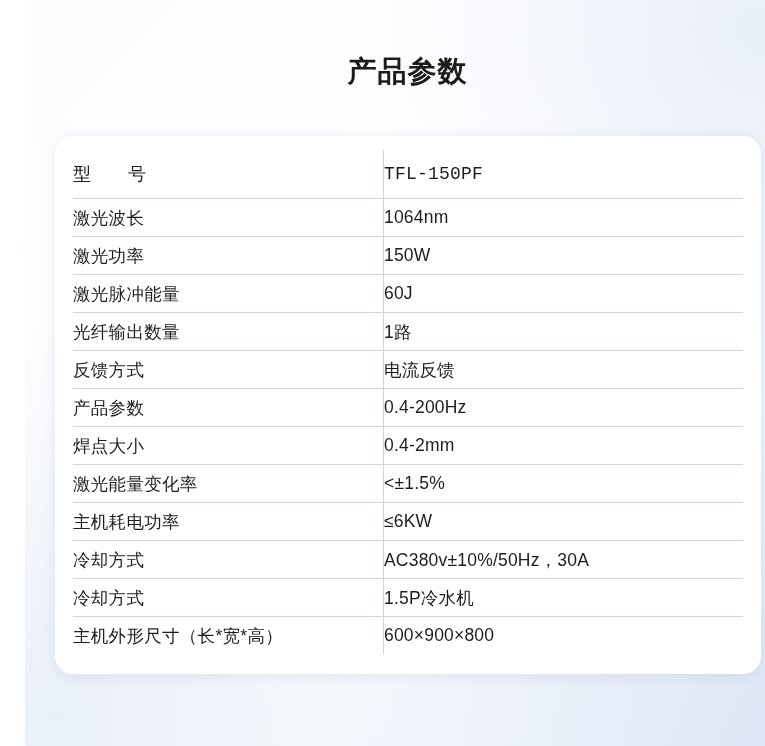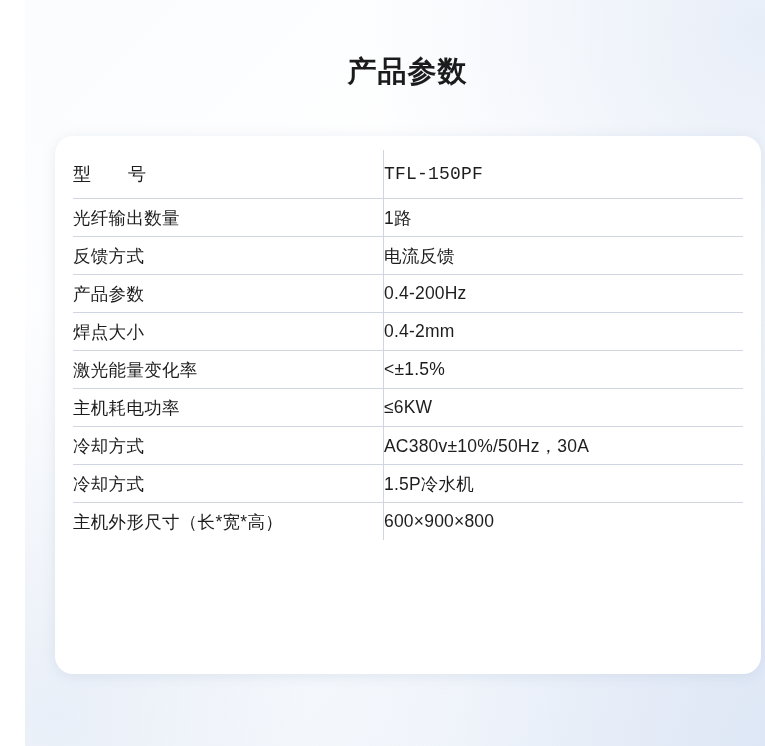--- a/index.html
+++ b/index.html
@@ -94,20 +94,32 @@
   <div class="title">产品参数</div>
 
   <div class="card">
     <table class="spec">
       <tbody>
         <tr class="first">
           <td class="k">型　　号</td>
           <td class="v">TFL-150PF</td>
         </tr>
         <tr>
+          <td class="k">激光波长</td>
+          <td class="v">1064nm</td>
+        </tr>
+        <tr>
+          <td class="k">激光功率</td>
+          <td class="v">150W</td>
+        </tr>
+        <tr>
+          <td class="k">激光脉冲能量</td>
+          <td class="v">60J</td>
+        </tr>
+        <tr>
           <td class="k">光纤输出数量</td>
           <td class="v">1路</td>
         </tr>
         <tr>
           <td class="k">反馈方式</td>
           <td class="v">电流反馈</td>
         </tr>
         <tr>
           <td class="k">产品参数</td>
           <td class="v">0.4-200Hz</td>

